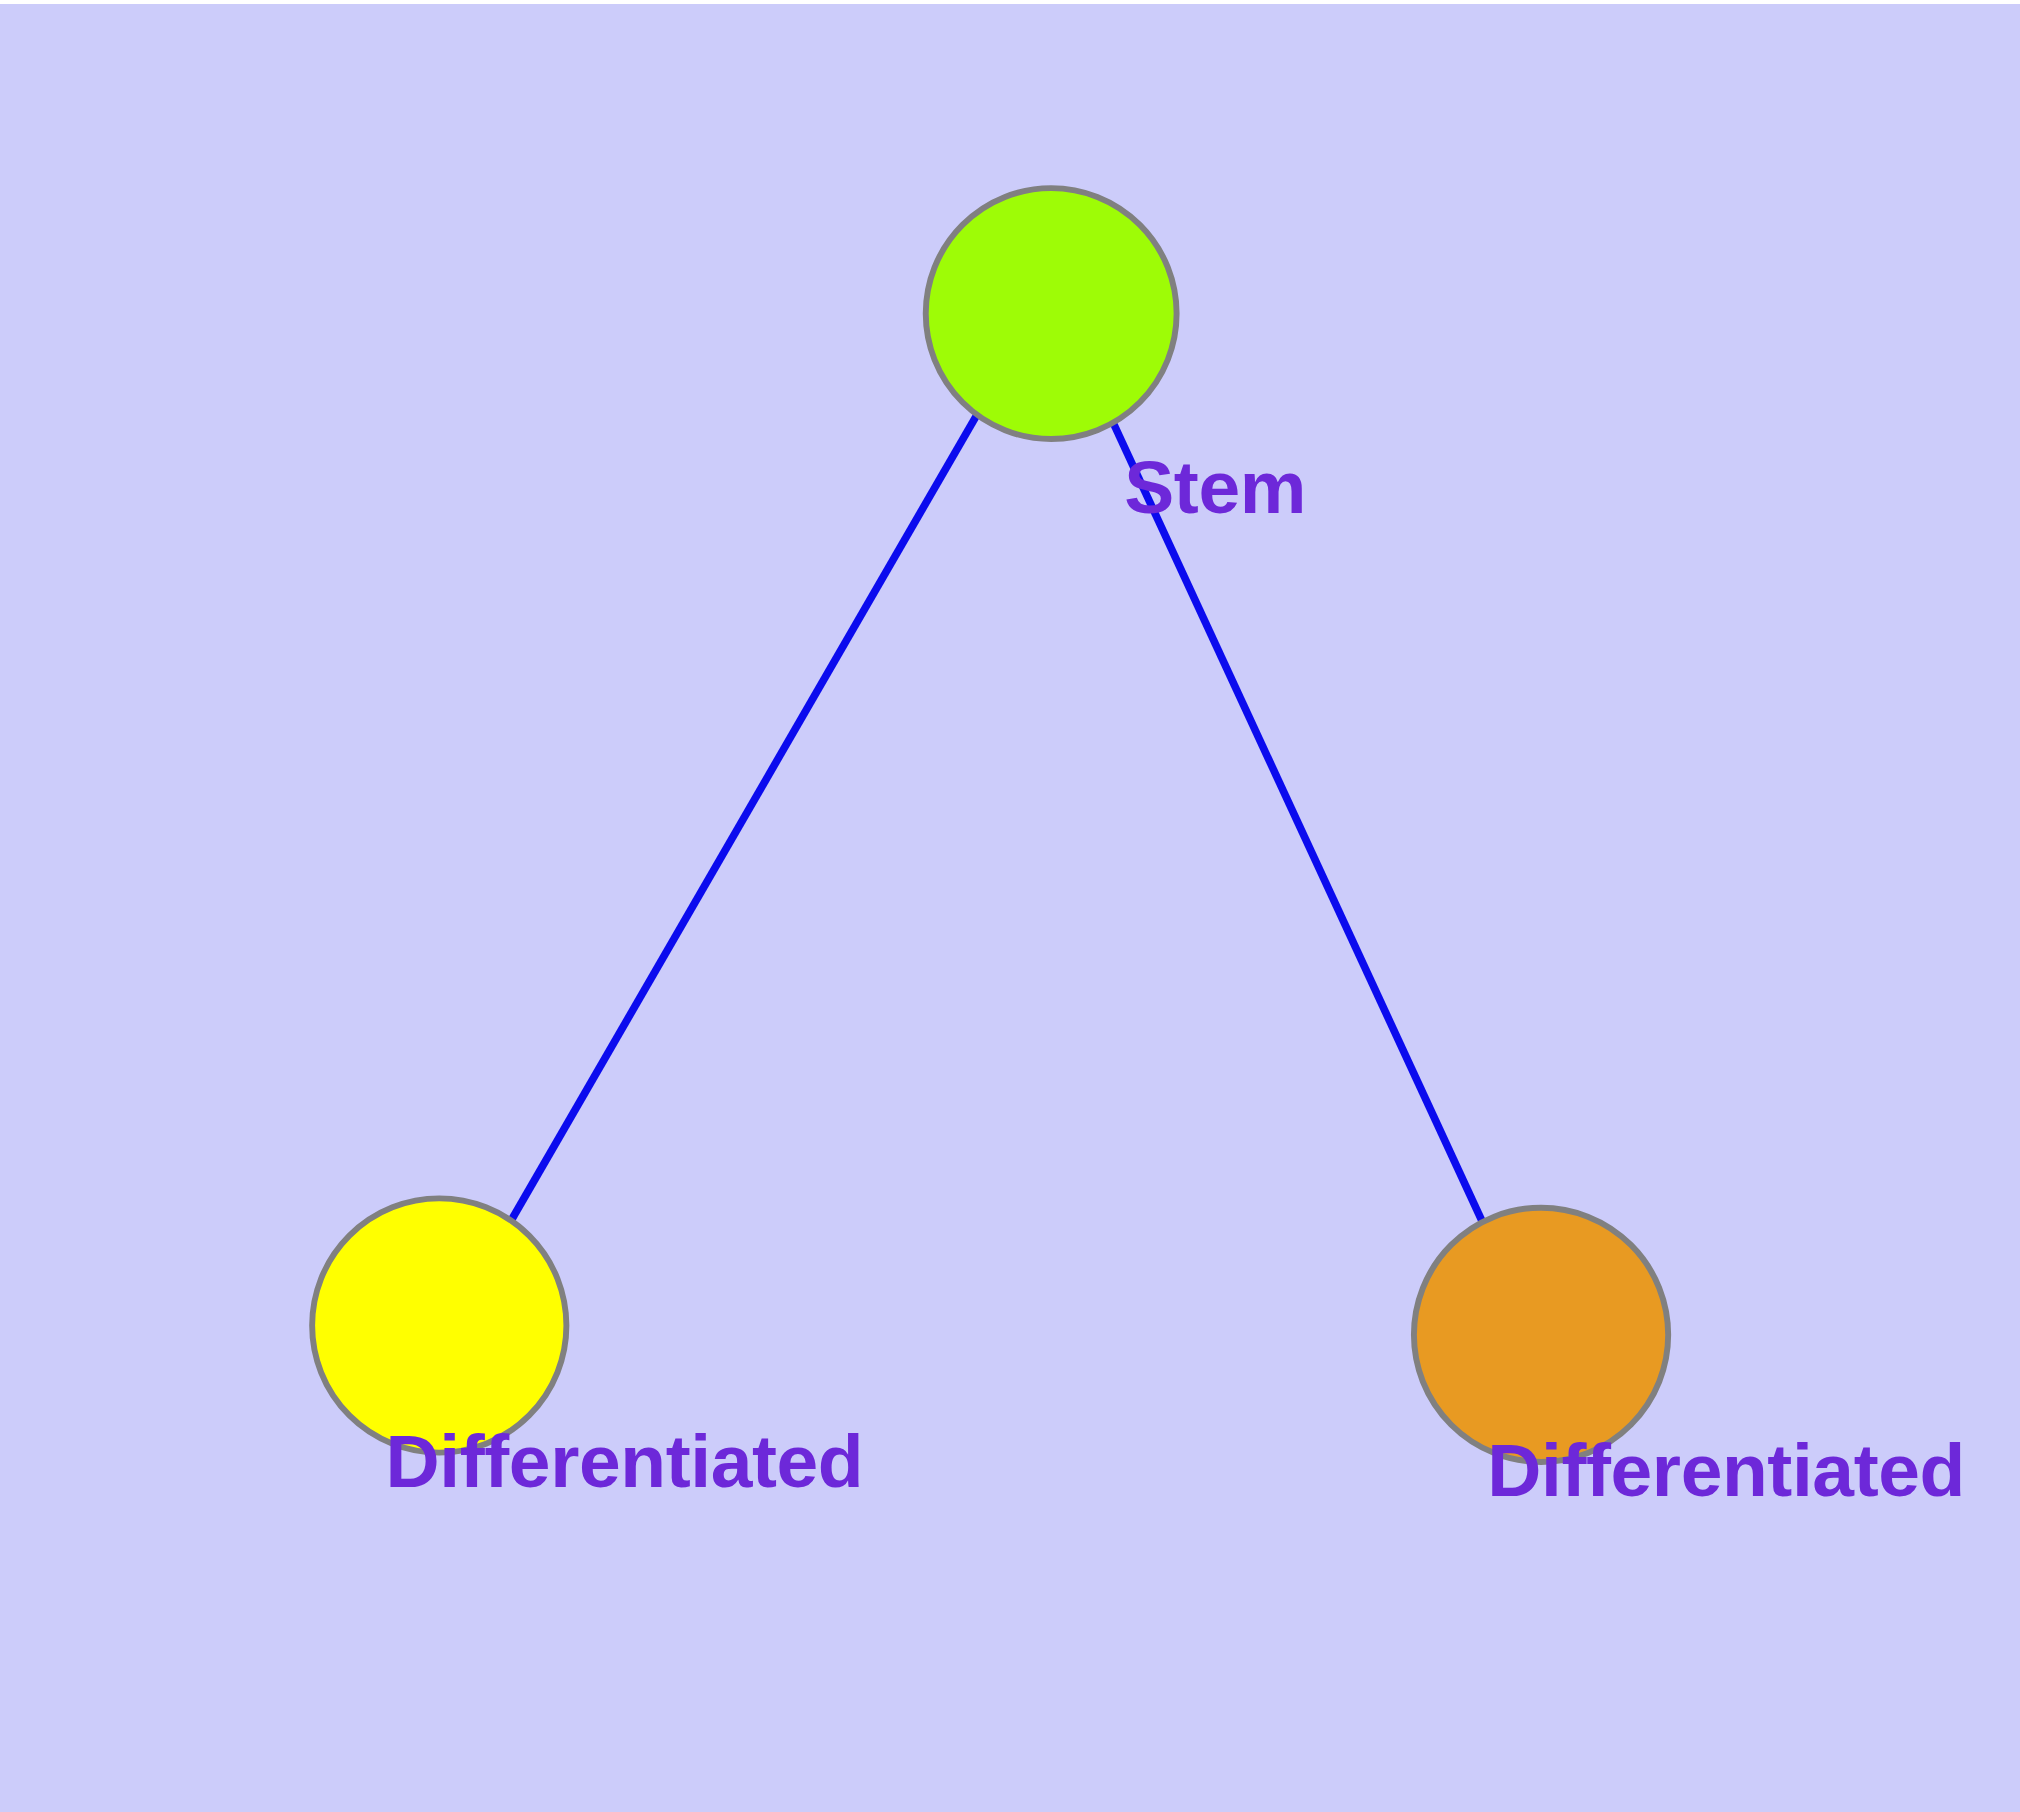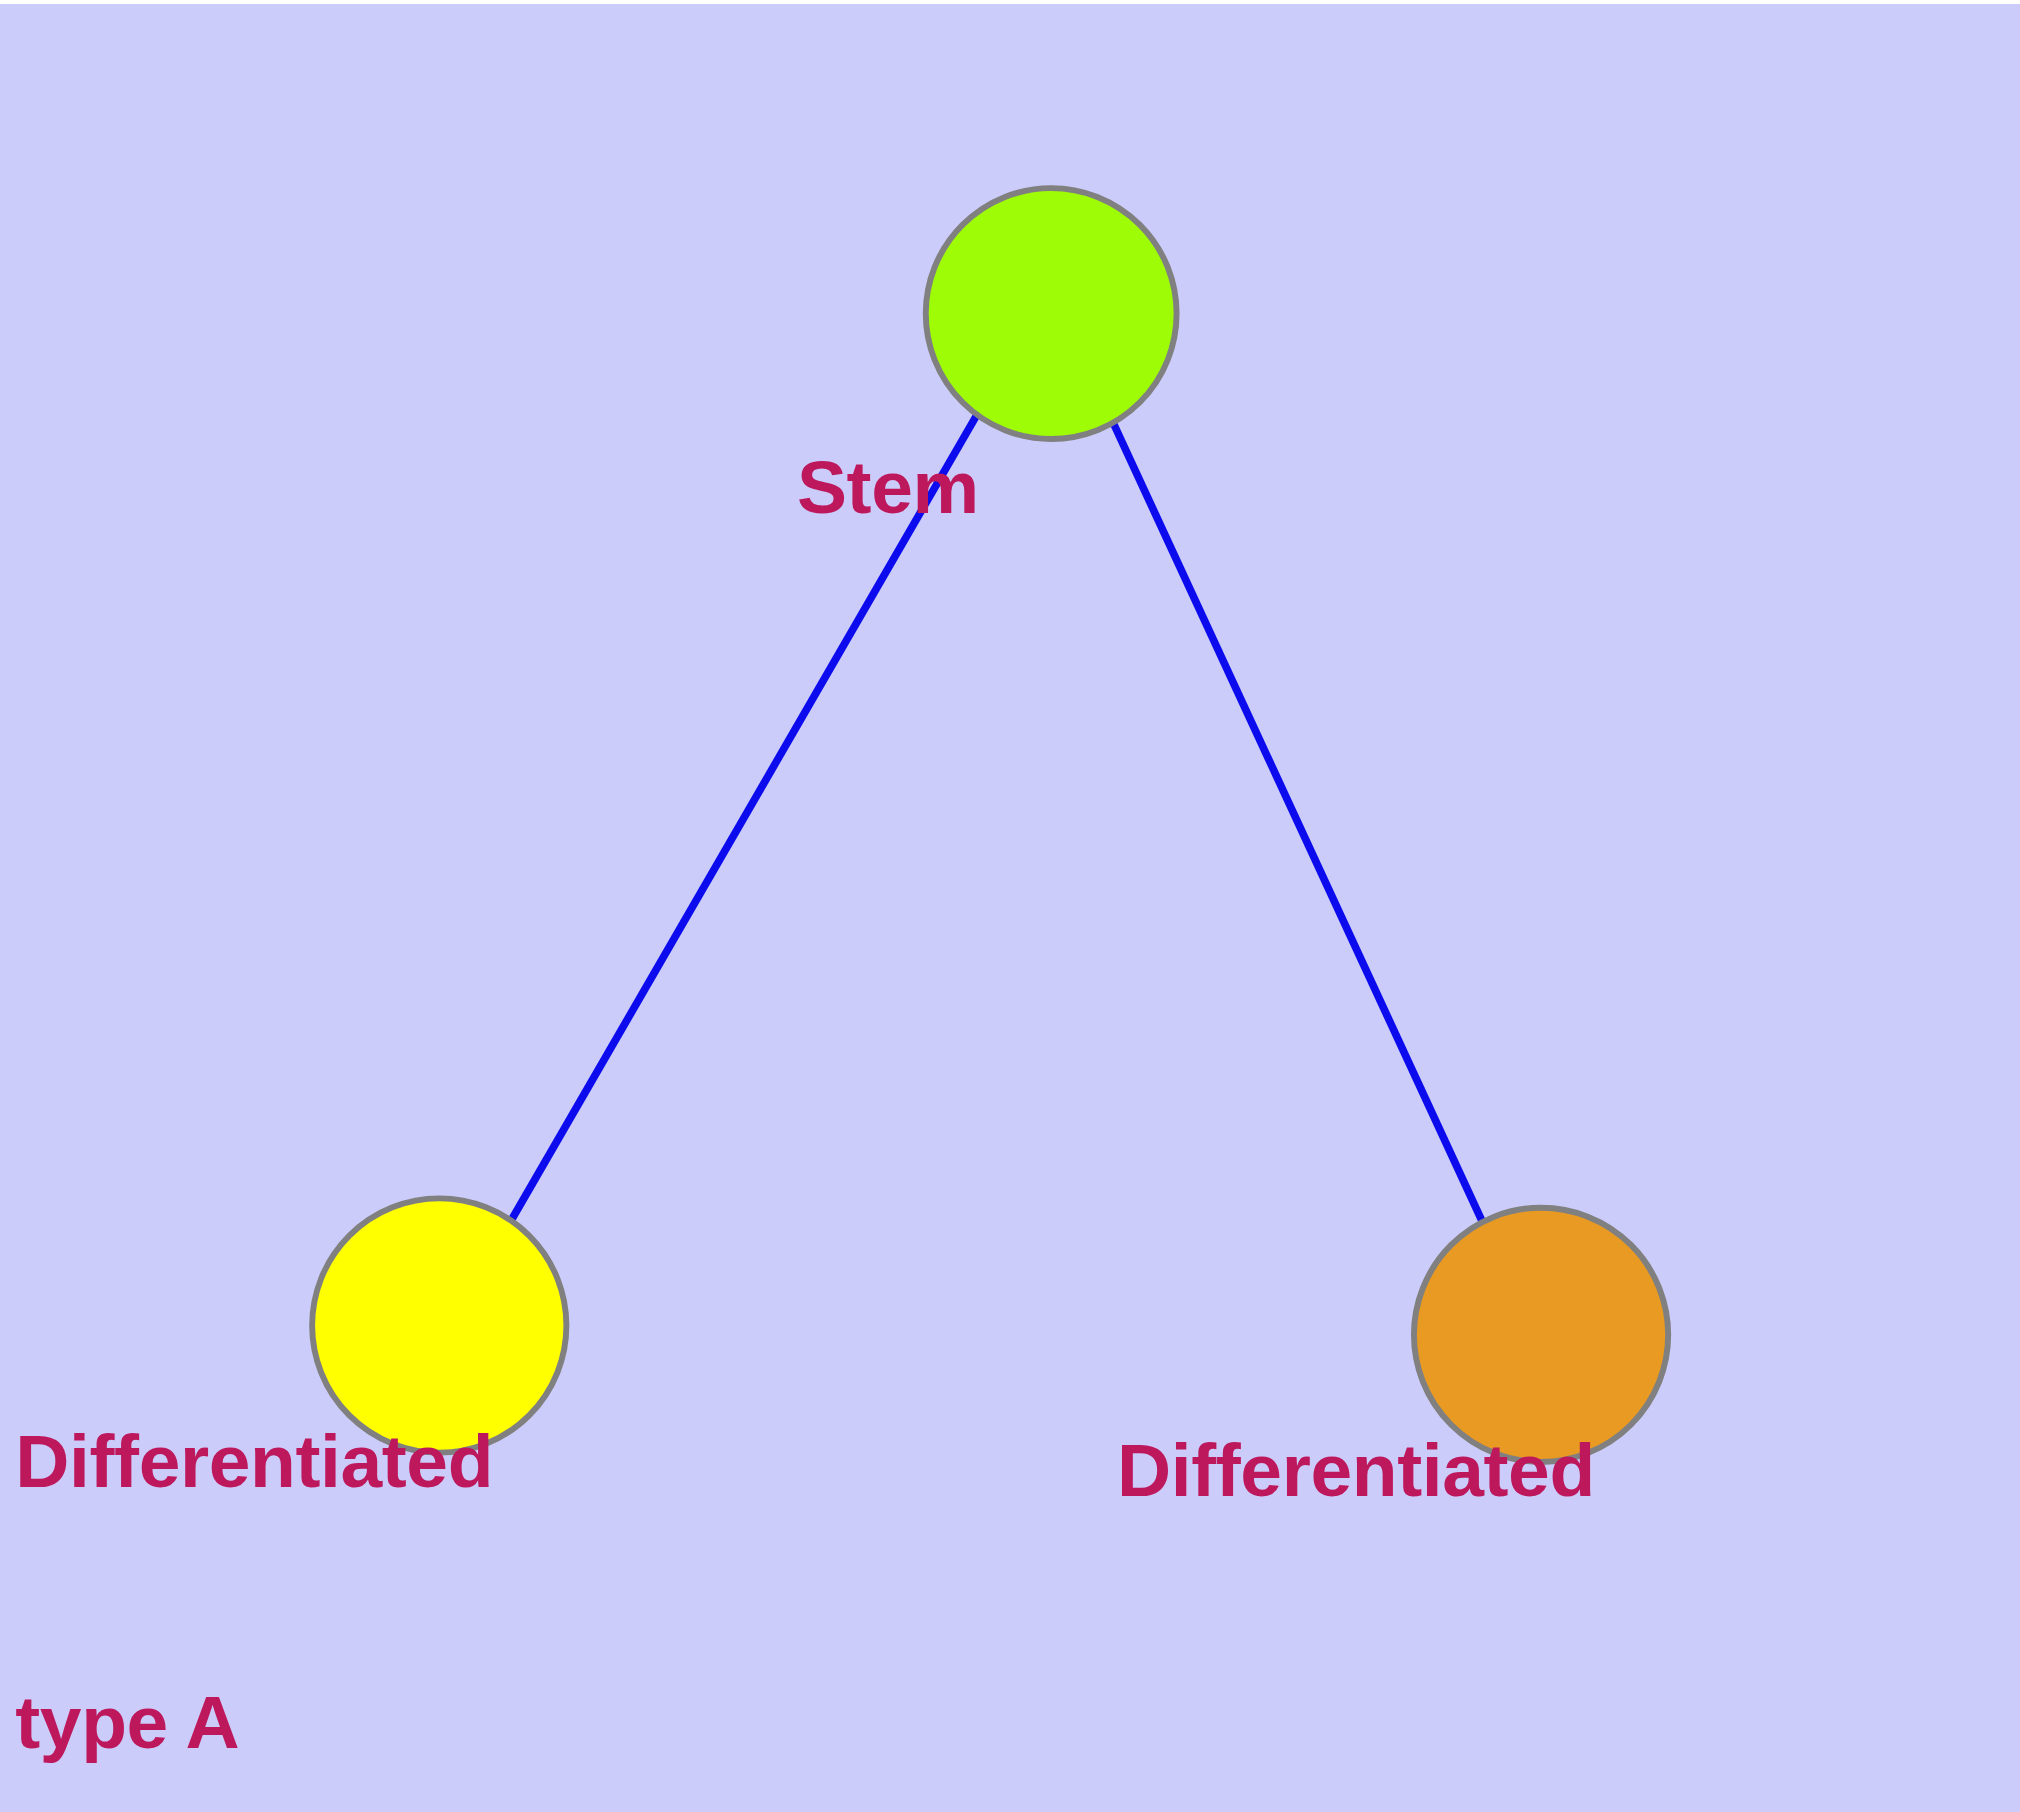--- a/index.html
+++ b/index.html
@@ -26,22 +26,22 @@
   }
   #graph-svg {
     position: absolute;
     left: 0;
     top: 0;
     width: 2021px;
     height: 1812px;
   }
   .node-label {
     position: absolute;
-    text-align: left;
-    color: #be185d;
+    text-align: right;
+    color: #6d28d9;
     font-weight: bold;
     font-family: "Liberation Sans", "DejaVu Sans", sans-serif;
     line-height: 1.16;
     white-space: pre;
     letter-spacing: -0.4px;
     pointer-events: none;
   }
   #label-stem {
     left: 797px;
     top: 270px;
@@ -81,21 +81,20 @@
       <circle cx="1818" cy="1575" r="150" fill="#e89a22" stroke="#808080" stroke-width="7"></circle>
     </g>
   </svg>
 
   <div class="node-label" id="label-stem">
     <div>Stem</div>
   </div>
 
   <div class="node-label" id="label-type-a">
     <div>Differentiated</div>
-    <div>type A</div>
   </div>
 
   <div class="node-label" id="label-type-b">
     <div>Differentiated</div>
   </div>
 
 </div>
 
 
 </body></html>

